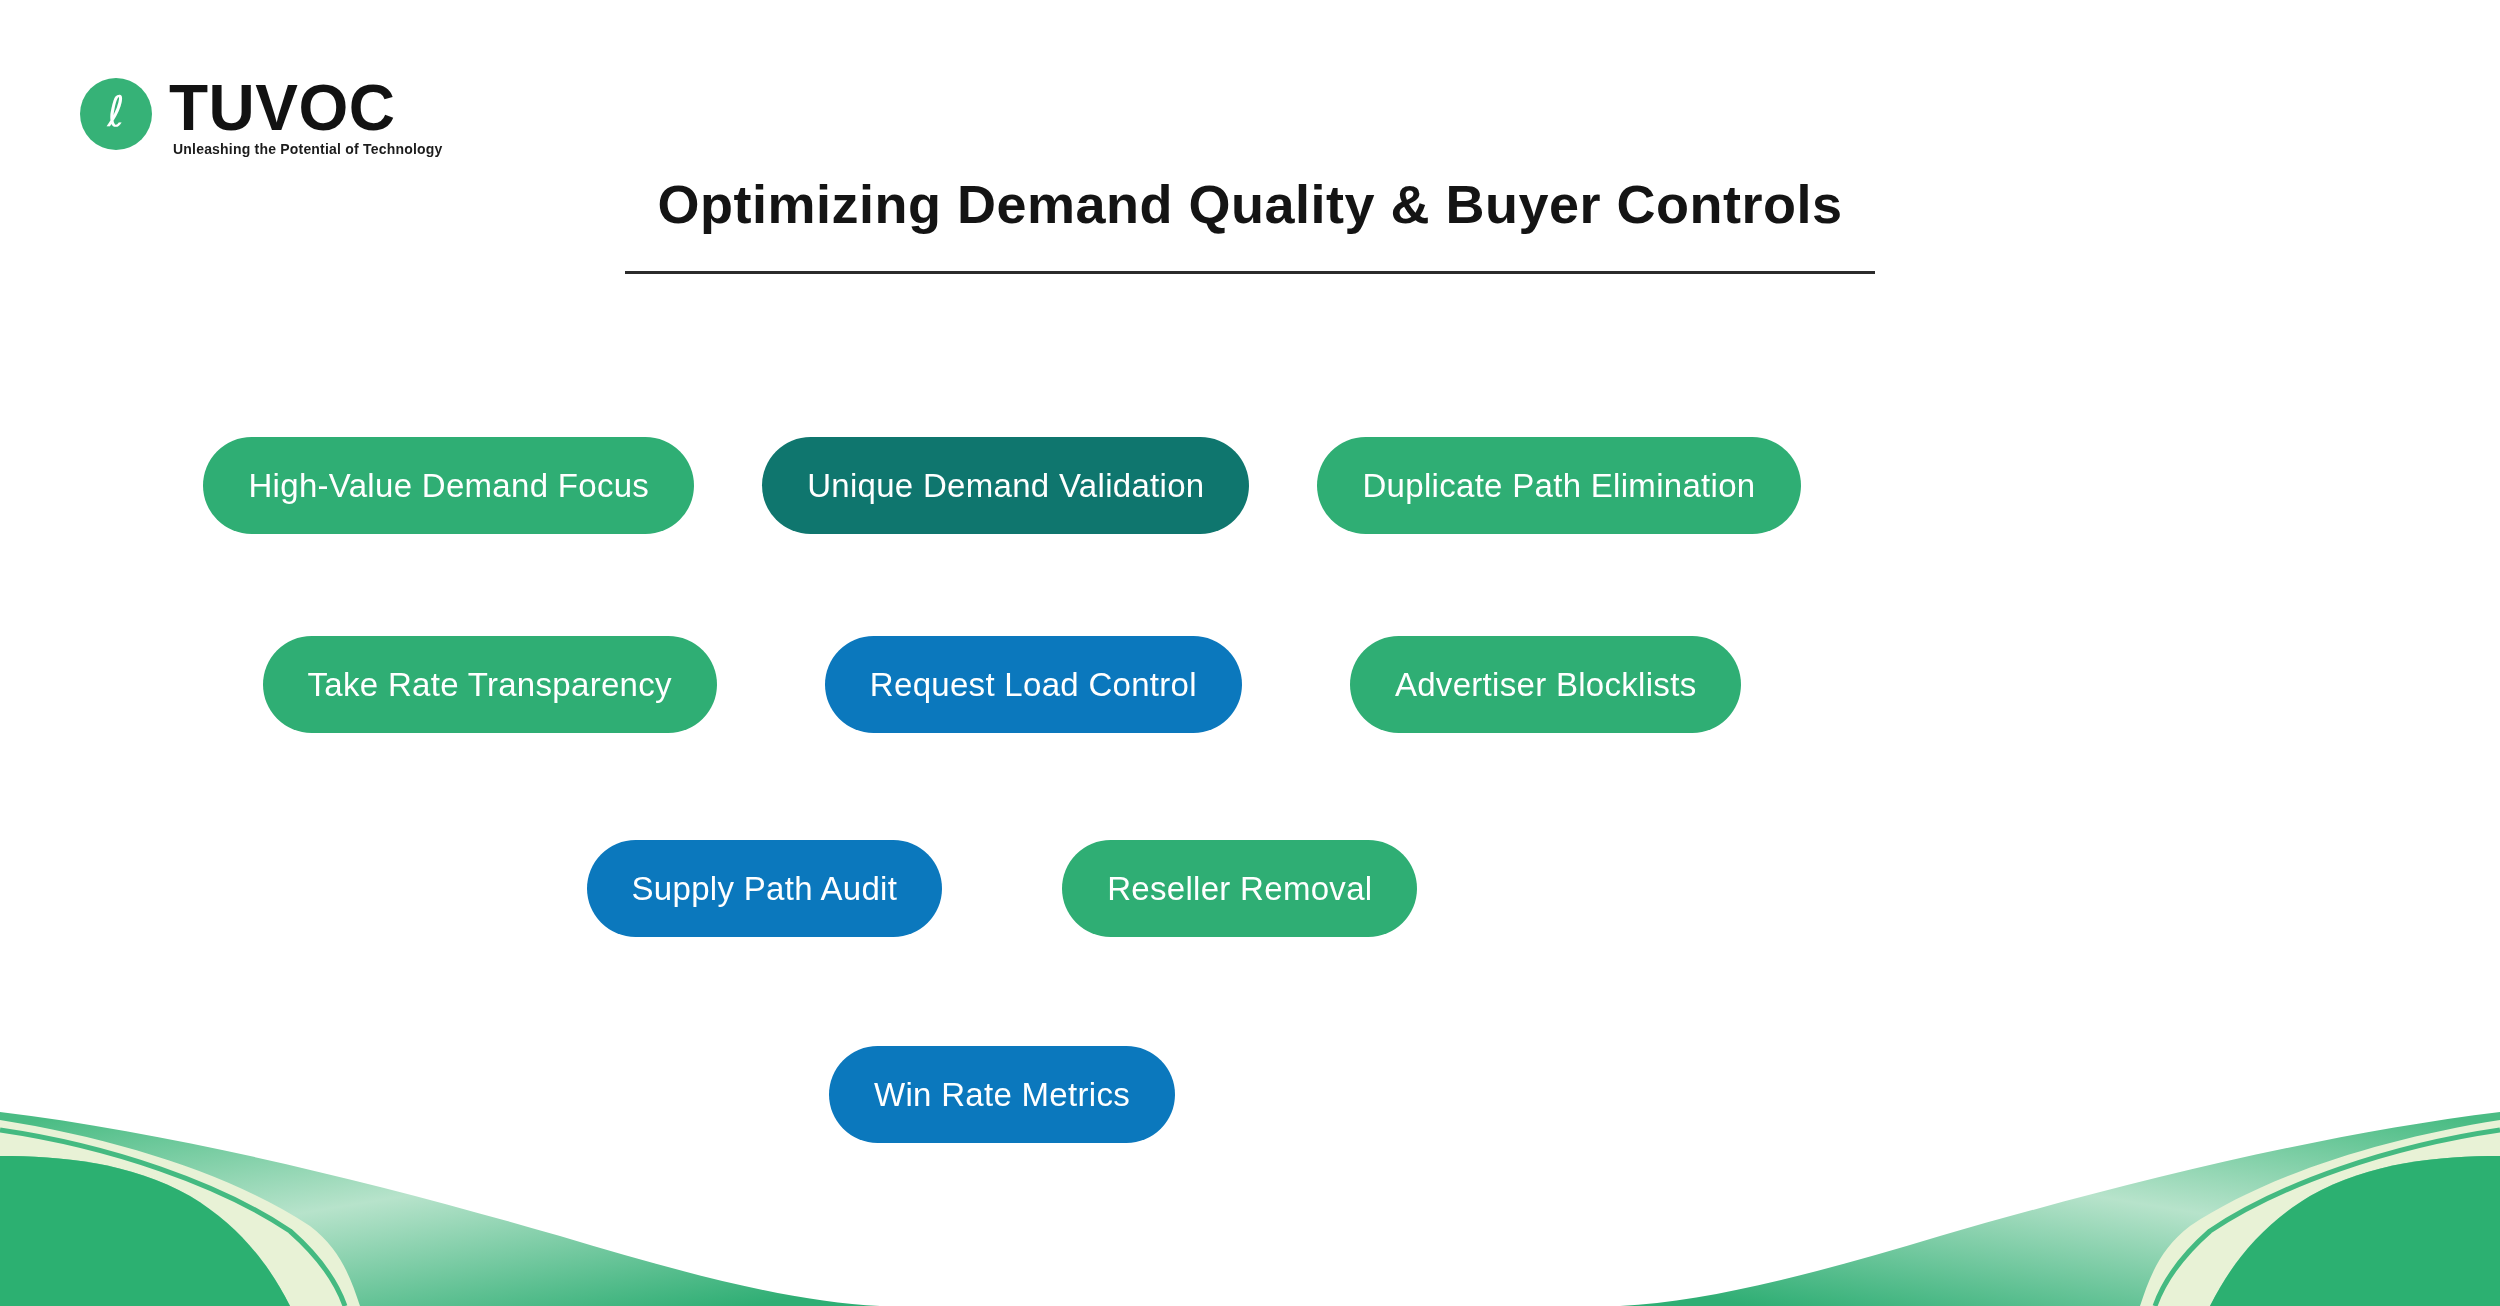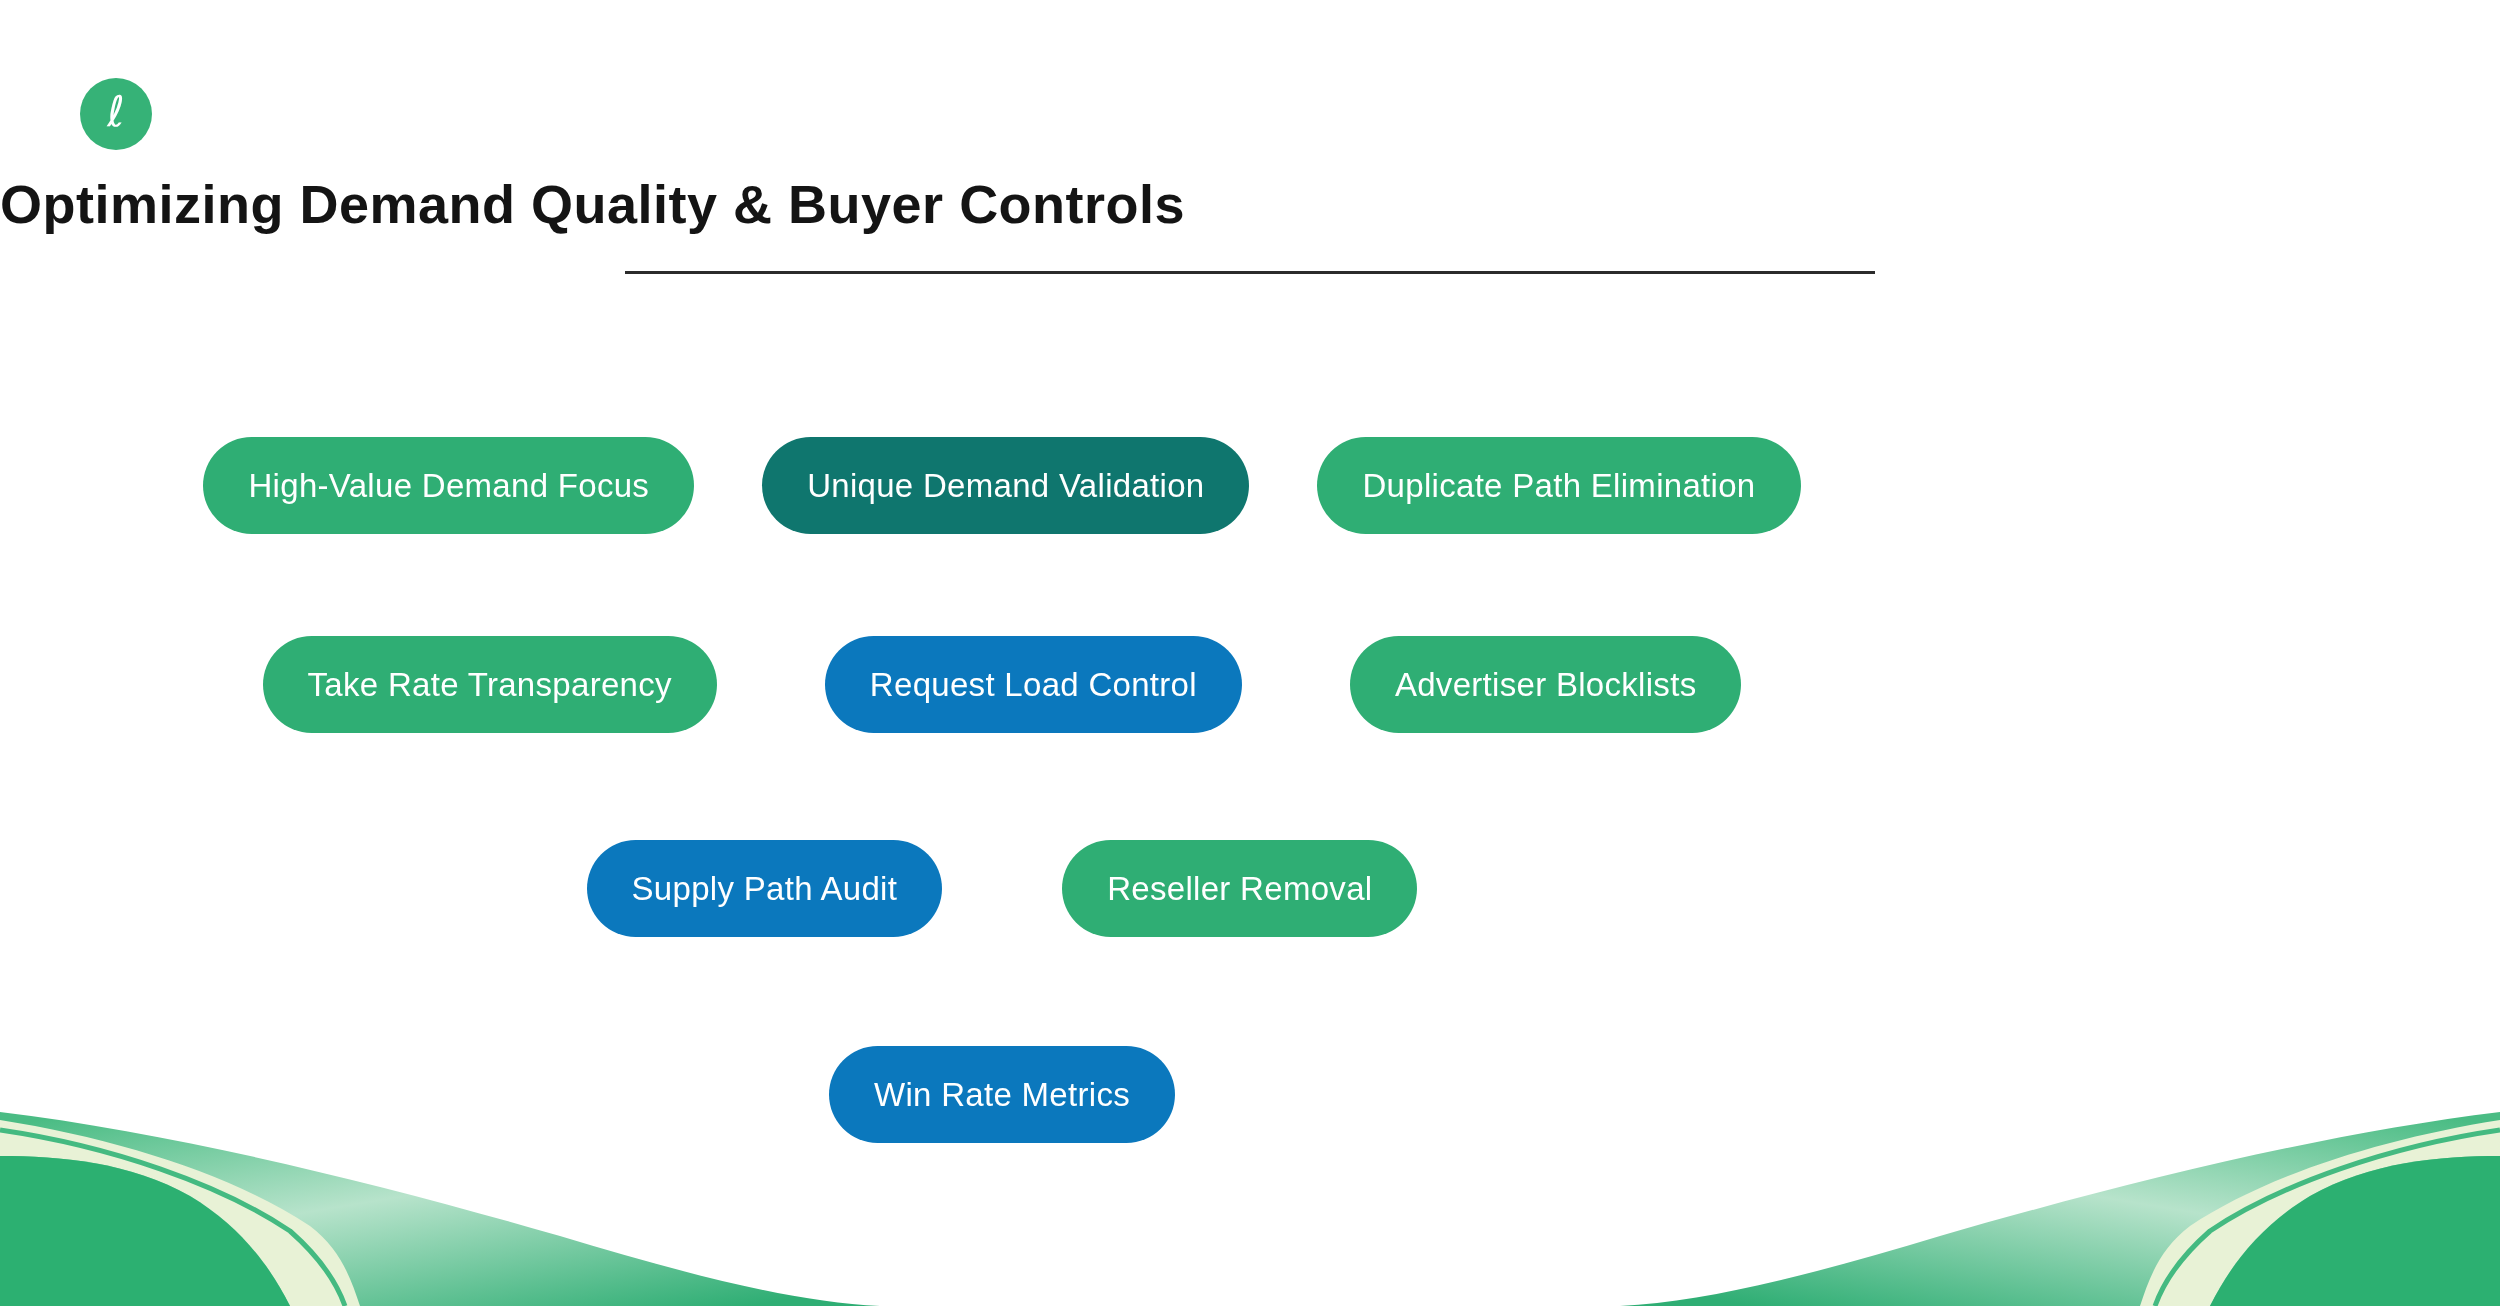--- a/index.html
+++ b/index.html
@@ -25,21 +25,21 @@
     font-size:64px;font-weight:800;letter-spacing:0.5px;color:#121212;line-height:60px;
   }
   .logo-tagline{
     font-size:14px;font-weight:700;color:#1c1c1c;letter-spacing:0.2px;margin-top:3px;margin-left:4px;
     white-space:nowrap;
   }
 
   
   .title{
     position:absolute;top:177px;left:0;width:2500px;margin:0;
-    font-size:54px;line-height:54px;font-weight:700;color:#141414;
+    text-align:center;font-size:54px;line-height:54px;font-weight:700;color:#141414;
     letter-spacing:0.5px;
   }
   .title-rule{
     position:absolute;top:271px;left:625px;width:1250px;height:3px;background:#2b2b2b;
   }
 
   
   #pill-area{position:absolute;inset:0;}
   .pill-row{
     position:absolute;left:0;width:2004px;display:flex;justify-content:center;align-items:center;
@@ -60,20 +60,24 @@
   .wave.right{right:0;transform:scaleX(-1);}
 </style>
 </head>
 <body>
 
 <div class="page">
 
   <header class="logo">
     <div class="logo-circle">
       <span class="logo-glyph">ℓ</span>
+    </div>
+    <div class="logo-text">
+      <div class="logo-brand">TUVOC</div>
+      <div class="logo-tagline">Unleashing the Potential of Technology</div>
     </div>
   </header>
 
   <h1 class="title">Optimizing Demand Quality &amp; Buyer Controls</h1>
   <div class="title-rule"></div>
 
   <main id="pill-area">
       <div class="pill-row">
         <div class="pill" style="background: rgb(47, 174, 116);">High-Value Demand Focus</div>
         <div class="pill" style="background: #0f766e;">Unique Demand Validation</div>

